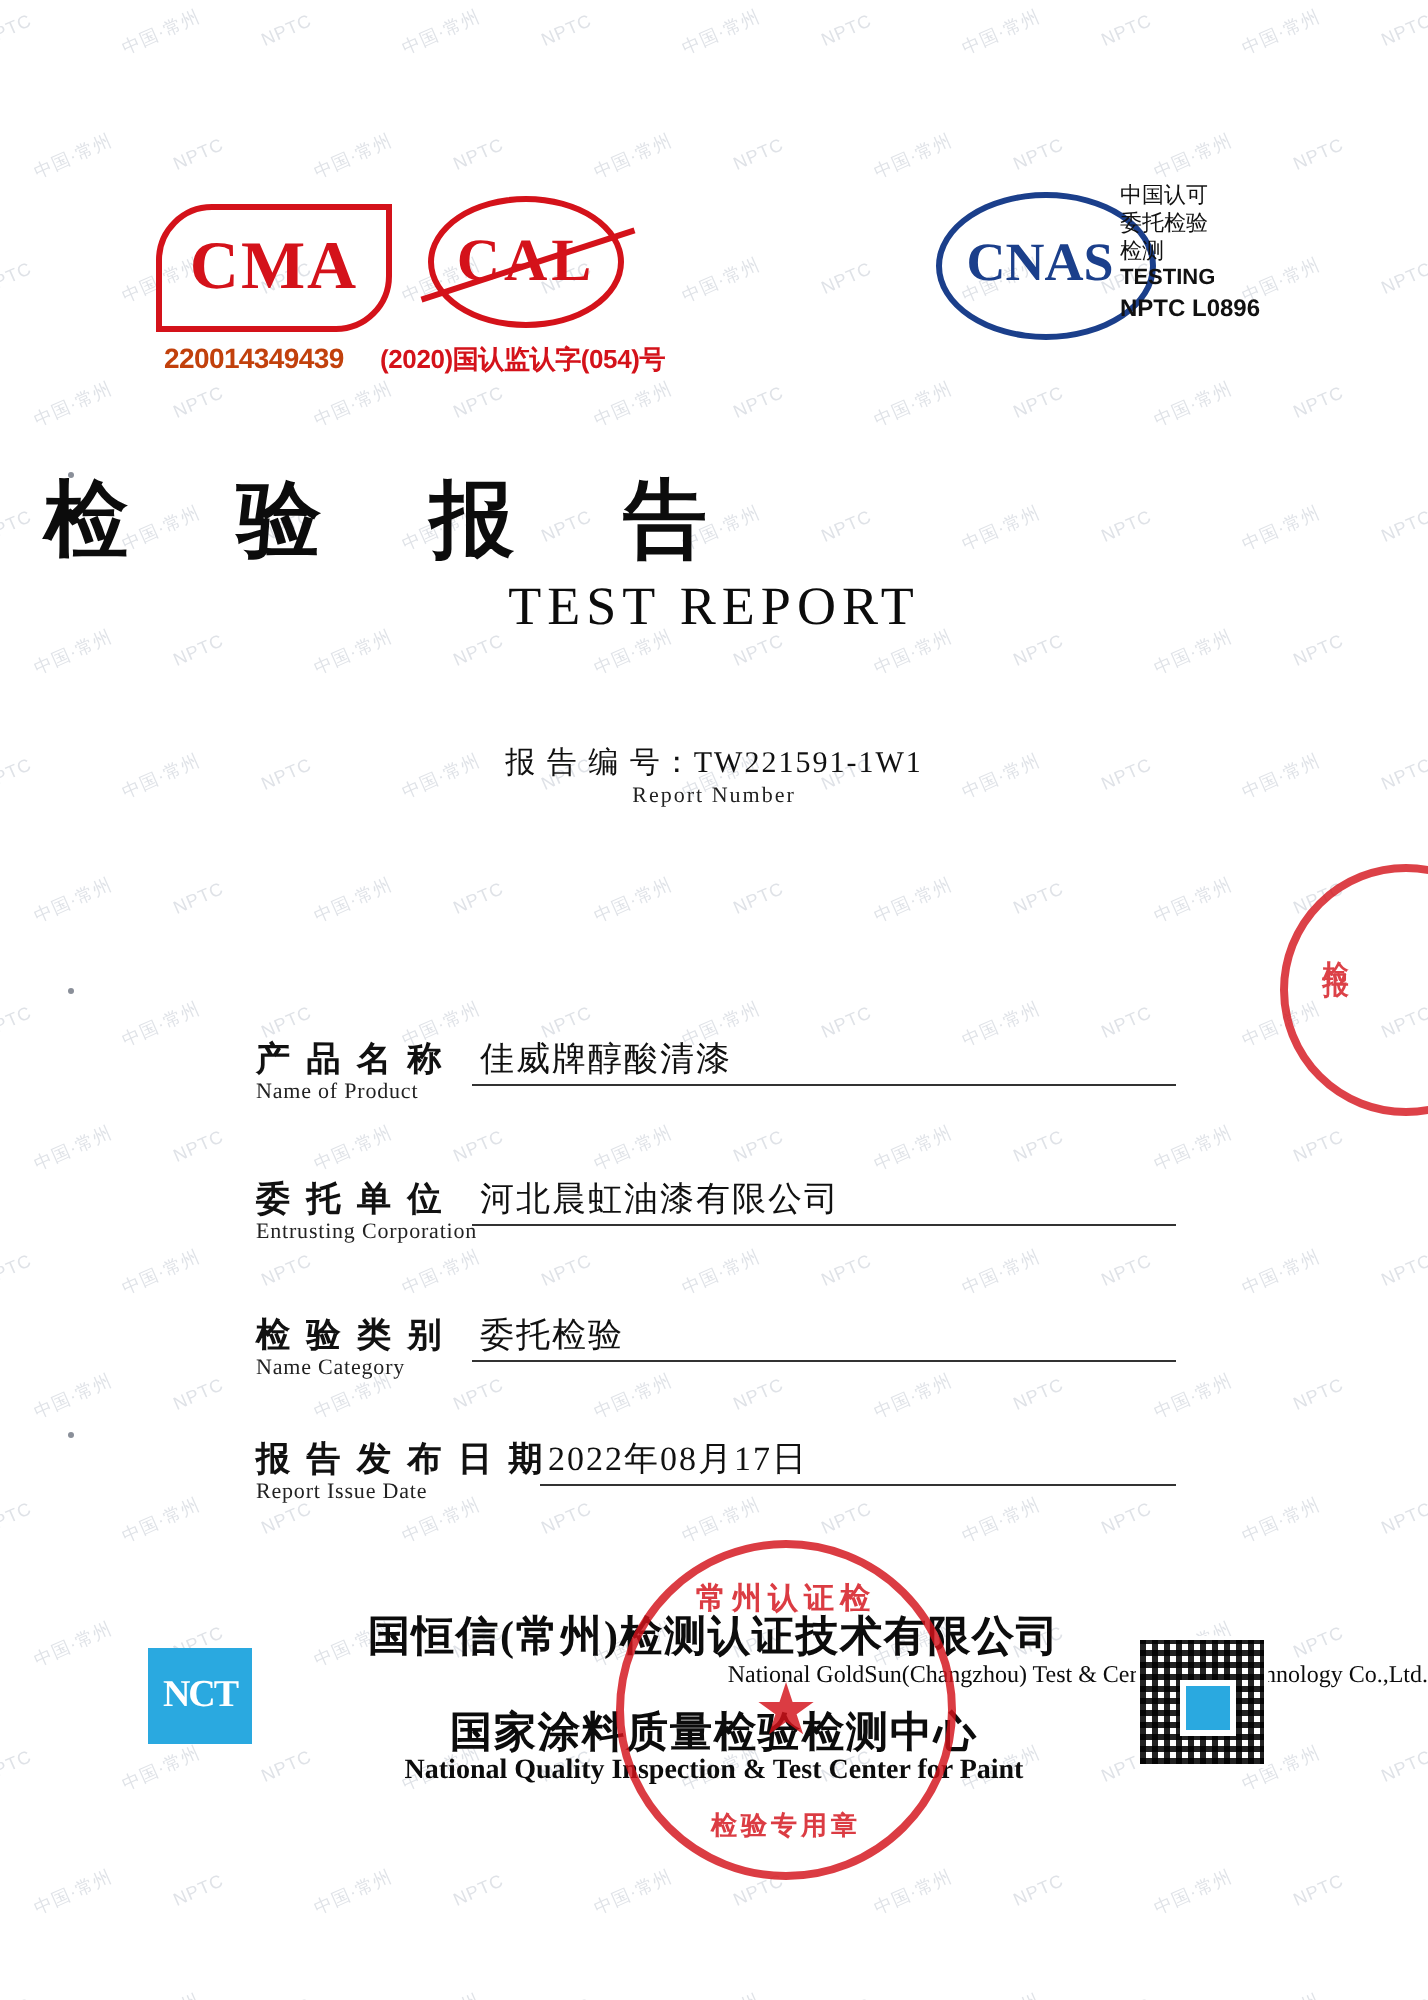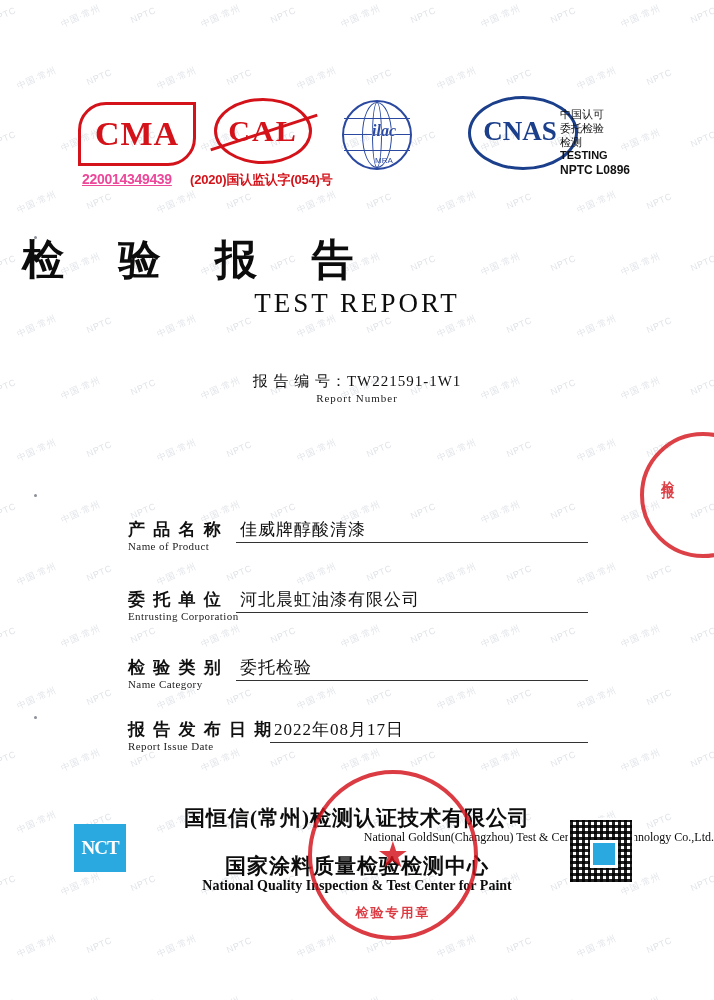--- a/index.html
+++ b/index.html
@@ -65,26 +65,25 @@
     letter-spacing: 1px;
     display: flex;
     align-items: center;
     justify-content: center;
     line-height: 1;
   }
   .cma-num {
     position: absolute;
     left: 82px;
     top: 83px;
-    color: #ec4899;
+    color: #c2410c;
     font-family: "Liberation Sans", sans-serif;
     font-size: 14px;
     font-weight: bold;
     letter-spacing: -0.3px;
-    text-decoration: underline;
   }
 
   
   .cal {
     position: absolute;
     left: 214px;
     top: 10px;
     width: 98px;
     height: 66px;
   }
@@ -206,21 +205,21 @@
     justify-content: center;
     color: #1b3f8b;
     font-family: "Liberation Serif", serif;
     font-weight: bold;
     font-size: 27px;
     letter-spacing: 0px;
   }
   .cnas-side {
     position: absolute;
     left: 560px;
-    top: 20px;
+    top: 4px;
     width: 130px;
     font-family: "Liberation Sans", sans-serif;
     font-size: 11px;
     line-height: 1.25;
     color: #111;
   }
   .cnas-side .b { font-weight: bold; }
   .cnas-side .mono { font-family: "Liberation Sans", sans-serif; font-weight: bold; font-size: 12px; }
 
   
@@ -673,29 +672,20 @@
     <div class="cma">CMA</div>
     <div class="cma-num">220014349439</div>
 
     <div class="cal">
       <div class="ring"></div>
       <div class="txt">CAL</div>
       <div class="slash"></div>
     </div>
     <div class="cal-num">(2020)国认监认字(054)号</div>
 
-    <div class="ilac">
-      <div class="globe">
-        <div class="lat" style="top:16px"></div>
-        <div class="lat" style="top:32px"></div>
-        <div class="lat" style="top:48px"></div>
-      </div>
-      <div class="label">ilac</div>
-      <div class="sub">MRA</div>
-    </div>
 
     <div class="cnas">
       <div class="ring"></div>
       <div class="txt">CNAS</div>
     </div>
     <div class="cnas-side">
       <div>中国认可</div>
       <div>委托检验</div>
       <div>检测</div>
       <div class="b">TESTING</div>
@@ -742,20 +732,21 @@
   <div class="footer">
     <div class="nct">NCT</div>
     <div class="org-cn1">国恒信(常州)检测认证技术有限公司</div>
     <div class="org-en1">National GoldSun(Changzhou) Test &amp; Certification Technology Co.,Ltd.</div>
     <div class="org-cn2">国家涂料质量检验检测中心</div>
     <div class="org-en2">National Quality Inspection &amp; Test Center for Paint</div>
     <div class="qr"></div>
   </div>
 
   <div class="seal-main">
+    <div class="arc-top">常州认证检</div>
     <div class="star">★</div>
     <div class="arc-bottom">检验专用章</div>
   </div>
 
   <div class="seal-edge">
     <div class="t">检 报</div>
   </div>
 
 </div>
 

